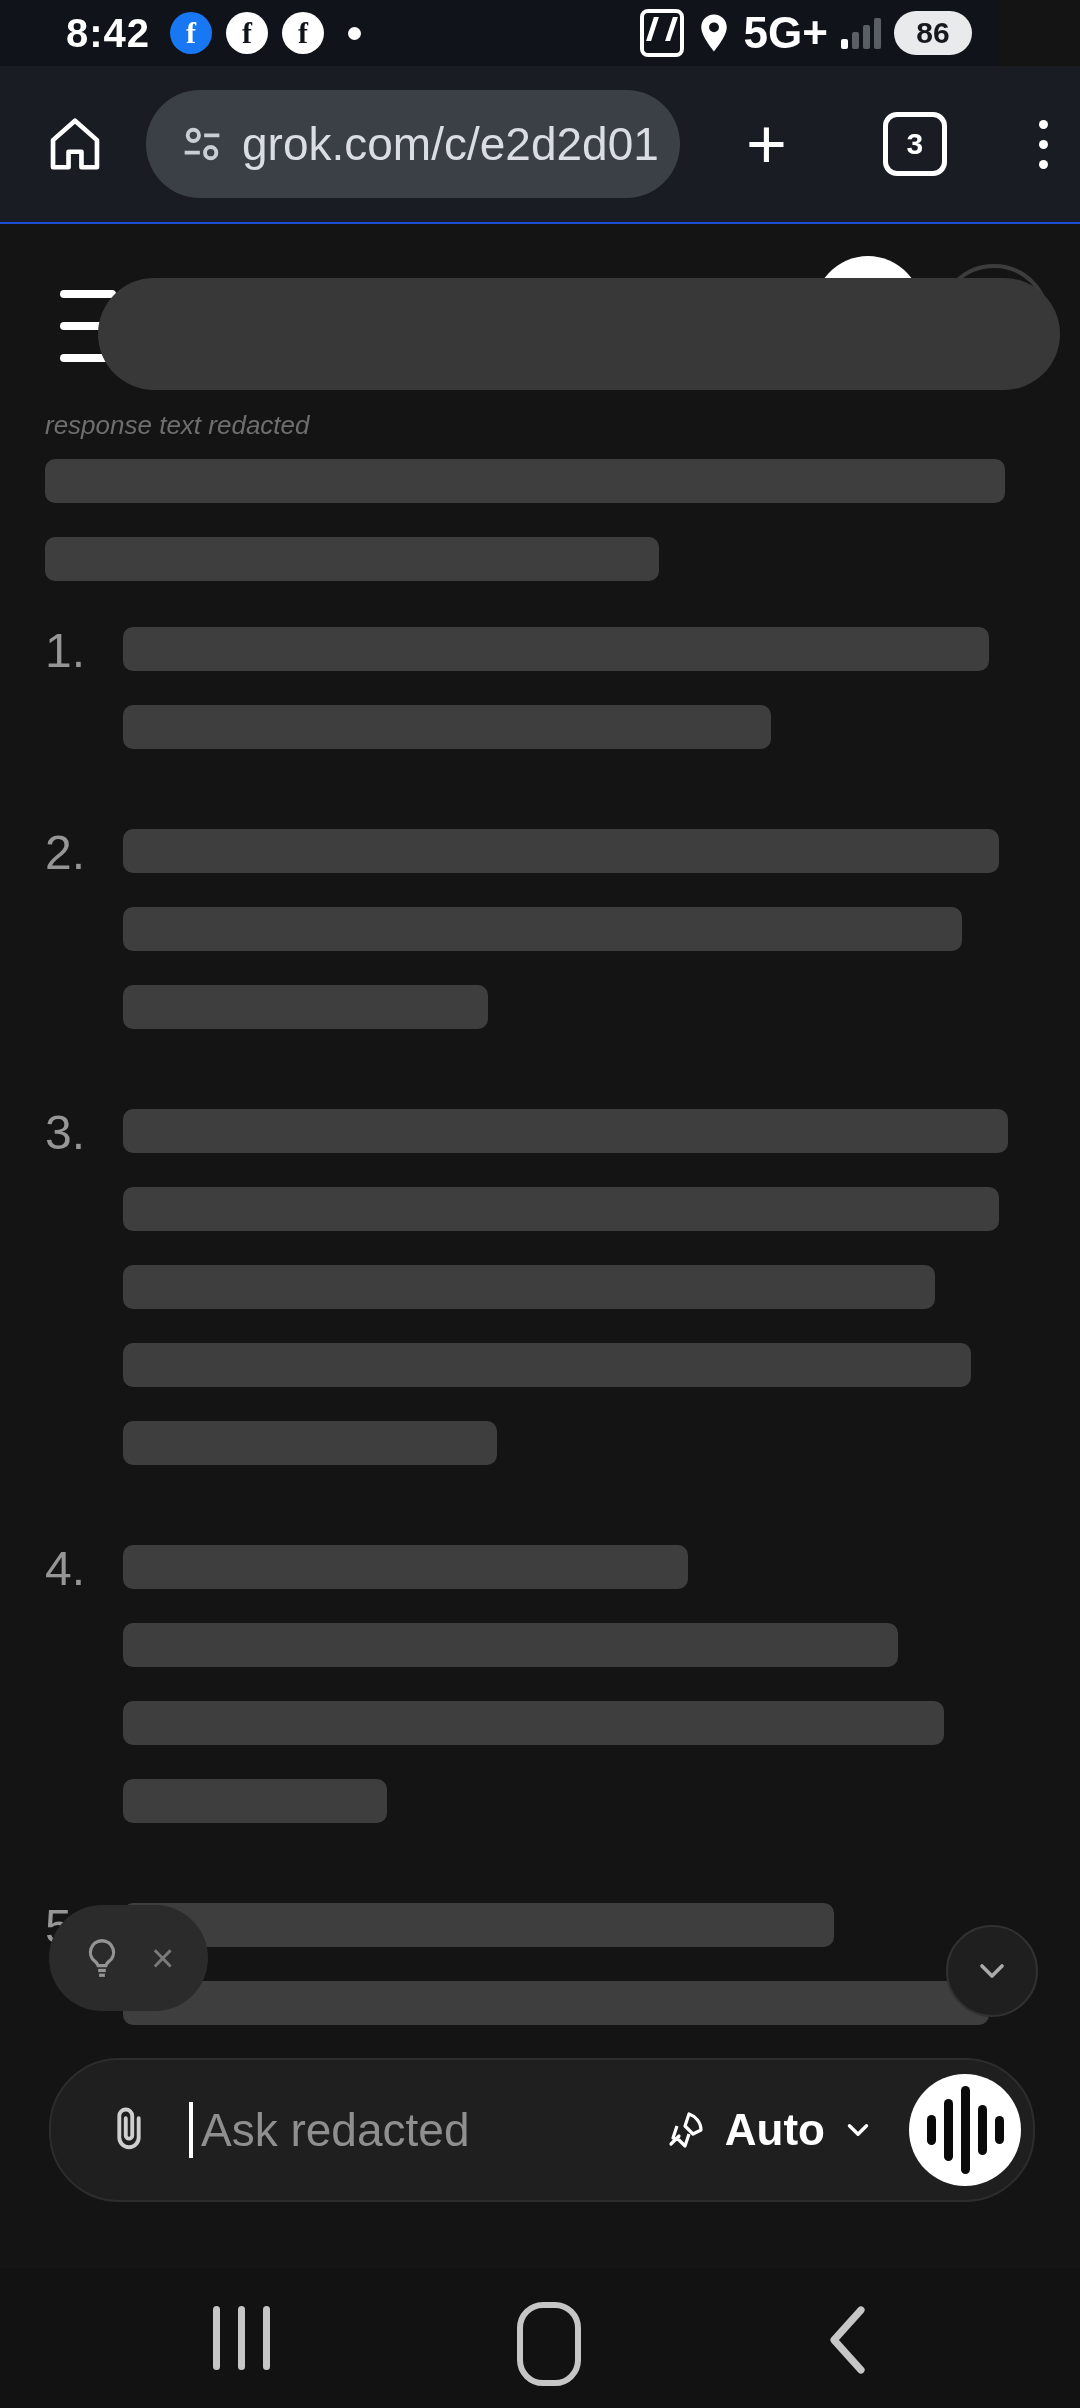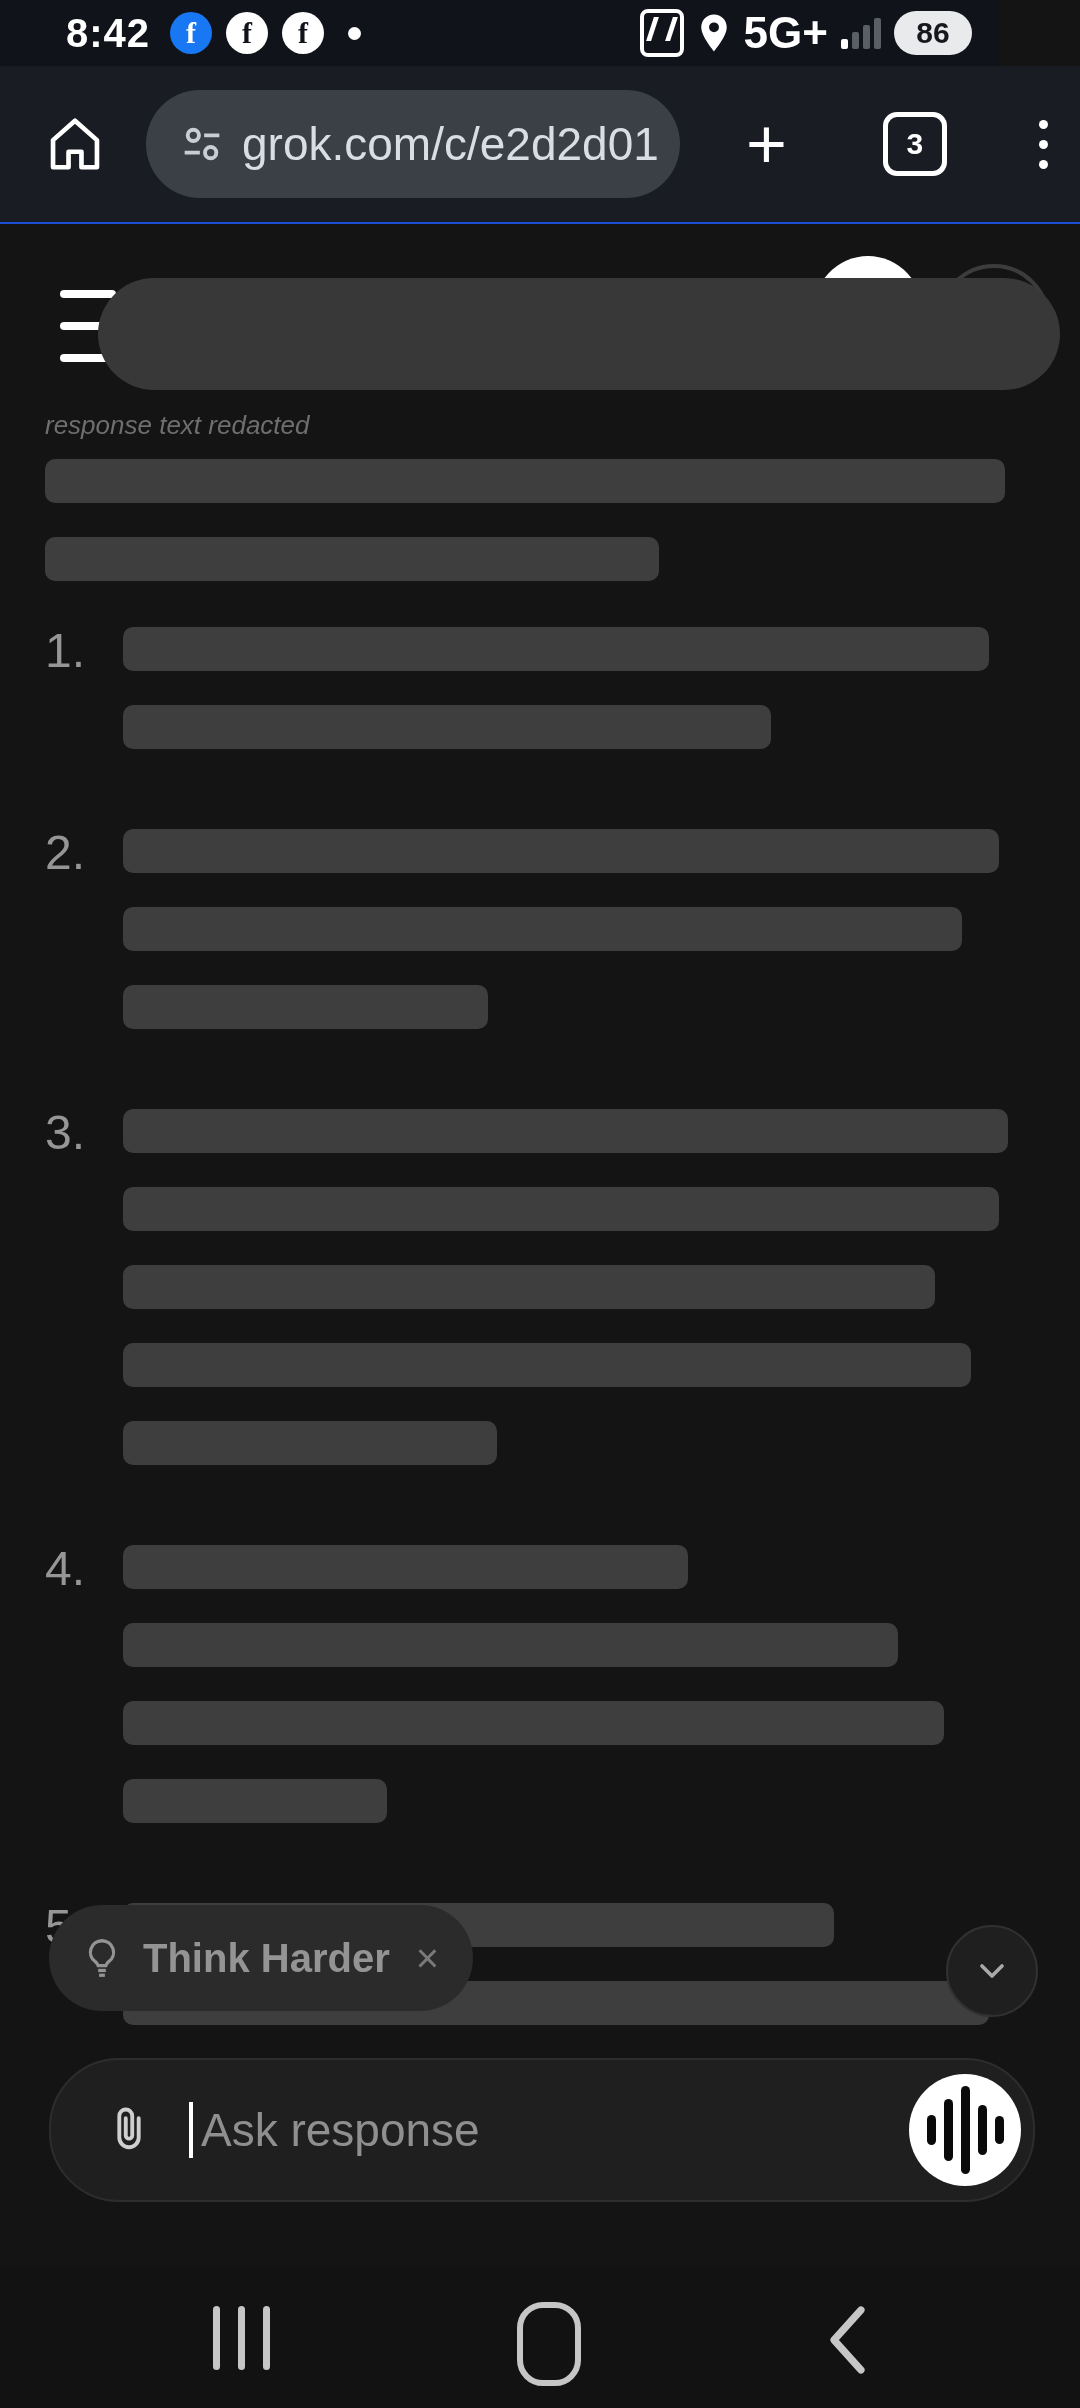--- a/index.html
+++ b/index.html
@@ -201,38 +201,47 @@
     </div>
 
   </div>
 
   <div class="chip">
     <svg width="46" height="46" viewBox="0 0 24 24">
       <path d="M12 3a6 6 0 0 0-3.5 10.9c.8.6 1.3 1.4 1.5 2.1h4c.2-.7.7-1.5 1.5-2.1A6 6 0 0 0 12 3z" fill="none" stroke="#949494" stroke-width="1.7"></path>
       <line x1="10" y1="18.5" x2="14" y2="18.5" stroke="#949494" stroke-width="1.7"></line>
       <line x1="10.5" y1="21" x2="13.5" y2="21" stroke="#949494" stroke-width="1.7"></line>
     </svg>
-    <div class="chip-label">Think Harder</div>
     <div class="chip-x">×</div>
   </div>
 
   <div class="scroll-btn">
     <svg width="40" height="40" viewBox="0 0 24 24">
       <path d="M6 9l6 6 6-6" fill="none" stroke="#a9a9a9" stroke-width="2.2" stroke-linecap="round" stroke-linejoin="round"></path>
     </svg>
   </div>
 
   <div class="composer">
     <div class="attach">
       <svg width="52" height="56" viewBox="0 0 24 26">
         <path d="M16.5 7.5v9a4.5 4.5 0 0 1-9 0v-10a3 3 0 0 1 6 0v9a1.5 1.5 0 0 1-3 0v-8" fill="none" stroke="#cfcfcf" stroke-width="1.8" stroke-linecap="round"></path>
       </svg>
     </div>
     <div class="cursor"></div>
-    <div class="placeholder">Ask response</div>
+    <div class="placeholder">Ask redacted</div>
+    <div class="mode">
+      <svg width="48" height="48" viewBox="0 0 24 24">
+        <path d="M14 4c3 1 6 4 6 8l-4 2-4-4 2-6zM14 14l-2 6-3-3-3-1 2-6" fill="none" stroke="#fff" stroke-width="1.6" stroke-linejoin="round"></path>
+        <line x1="9" y1="15" x2="5" y2="19" stroke="#fff" stroke-width="1.6" stroke-linecap="round"></line>
+      </svg>
+      <div class="mode-label">Auto</div>
+      <svg width="34" height="34" viewBox="0 0 24 24">
+        <path d="M6 9l6 6 6-6" fill="none" stroke="#fff" stroke-width="2.4" stroke-linecap="round" stroke-linejoin="round"></path>
+      </svg>
+    </div>
     <div class="voice-btn">
       <i style="height:30px"></i>
       <i style="height:62px"></i>
       <i style="height:88px"></i>
       <i style="height:50px"></i>
       <i style="height:28px"></i>
     </div>
   </div>
 
   <div class="navbar">

